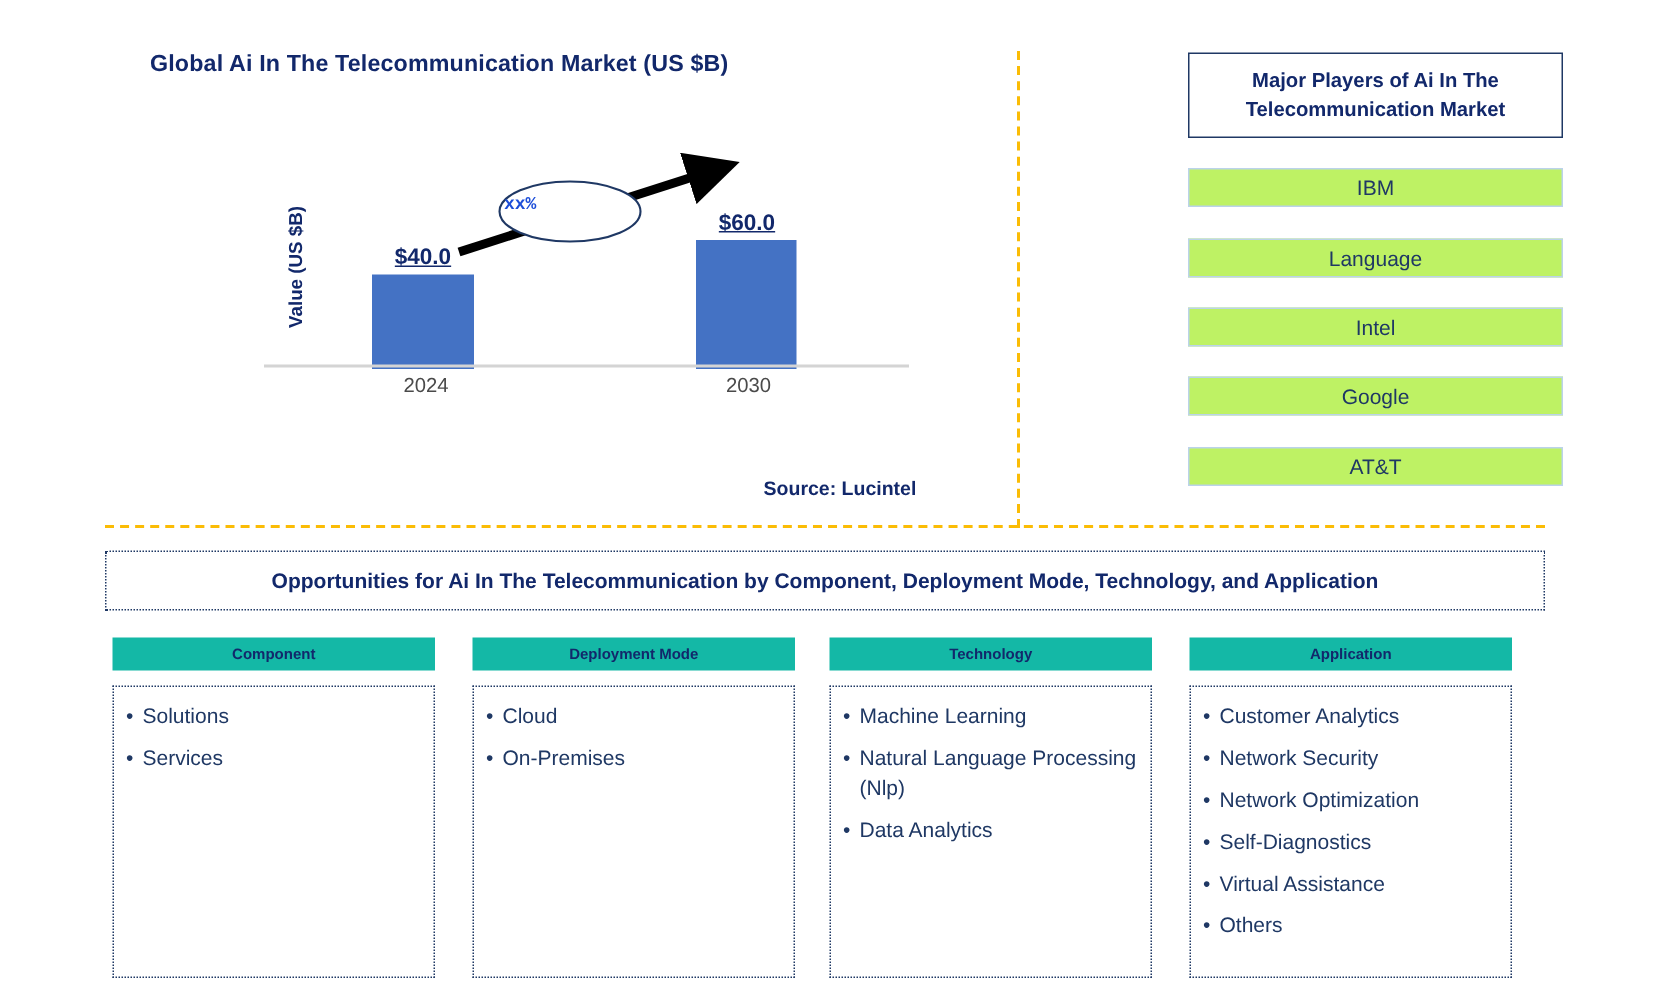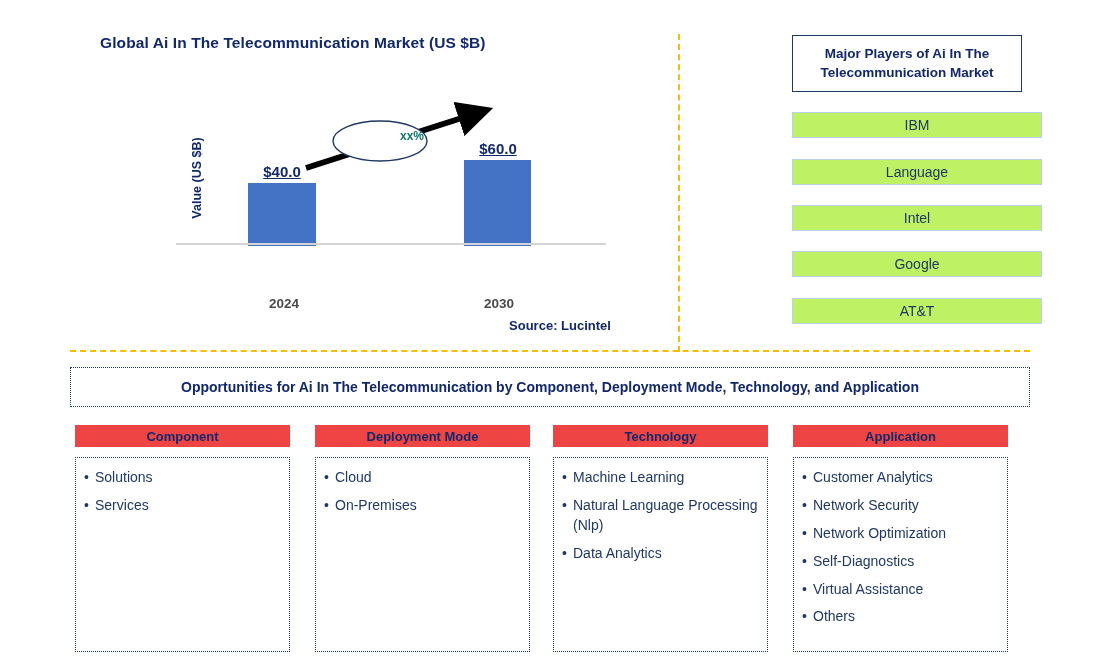--- a/index.html
+++ b/index.html
@@ -67,23 +67,22 @@
   }
   #value-2024 { left: 61px;  bottom: 66px; }
   #value-2030 { left: 277px; bottom: 89px; }
 
   .x-tick {
     position: absolute;
     top: 249px;
     width: 110px;
     text-align: center;
     font-size: 13.5px;
-    font-weight: bold;
+    font-weight: normal;
     color: #4a4a4a;
-    margin-top: 47px;
   }
   #tick-2024 { left: 229px; }
   #tick-2030 { left: 444px; }
 
   #y-axis-label {
     position: absolute;
     left: 176px;
     top: 122px;
     width: 120px;
     text-align: center;
@@ -102,24 +101,25 @@
     top: 100px;
     width: 220px;
     height: 90px;
     pointer-events: none;
   }
   #cagr-label {
     position: absolute;
     left: 336px;
     top: 129px;
     width: 88px;
-    text-align: right;
+    text-align: left;
     font-size: 12px;
     font-weight: bold;
-    color: #0f766e;
+    color: #1d4ed8;
+    font-family: Liberation Mono, monospace;
   }
 
   #source-note {
     position: absolute;
     left: 470px;
     top: 318px;
     width: 180px;
     text-align: center;
     font-size: 13px;
     font-weight: bold;
@@ -142,21 +142,21 @@
     width: 960px;
     height: 0;
     border-top: 2px dashed #FBBC05;
   }
 
   
   #players-header {
     position: absolute;
     left: 792px;
     top: 35px;
-    width: 230px;
+    width: 250px;
     height: 57px;
     border: 1.6px solid #1F3864;
     box-sizing: border-box;
     display: flex;
     align-items: center;
     justify-content: center;
     text-align: center;
     font-size: 13.5px;
     font-weight: bold;
     color: #12286b;
@@ -206,25 +206,25 @@
     top: 425px;
     width: 215px;
   }
   #segment-col-0 { left: 75px; }
   #segment-col-1 { left: 315px; }
   #segment-col-2 { left: 553px; }
   #segment-col-3 { left: 793px; }
 
   .segment-header {
     height: 22px;
-    background: #ef4444;
+    background: #14b8a6;
     display: flex;
     align-items: center;
     justify-content: center;
-    font-size: 13px;
+    font-size: 10px;
     font-weight: bold;
     color: #12286b;
   }
   .segment-body {
     margin-top: 10px;
     height: 195px;
     border: 1.4px dotted #1F3864;
     box-sizing: border-box;
     padding: 10px 6px 0 8px;
   }

